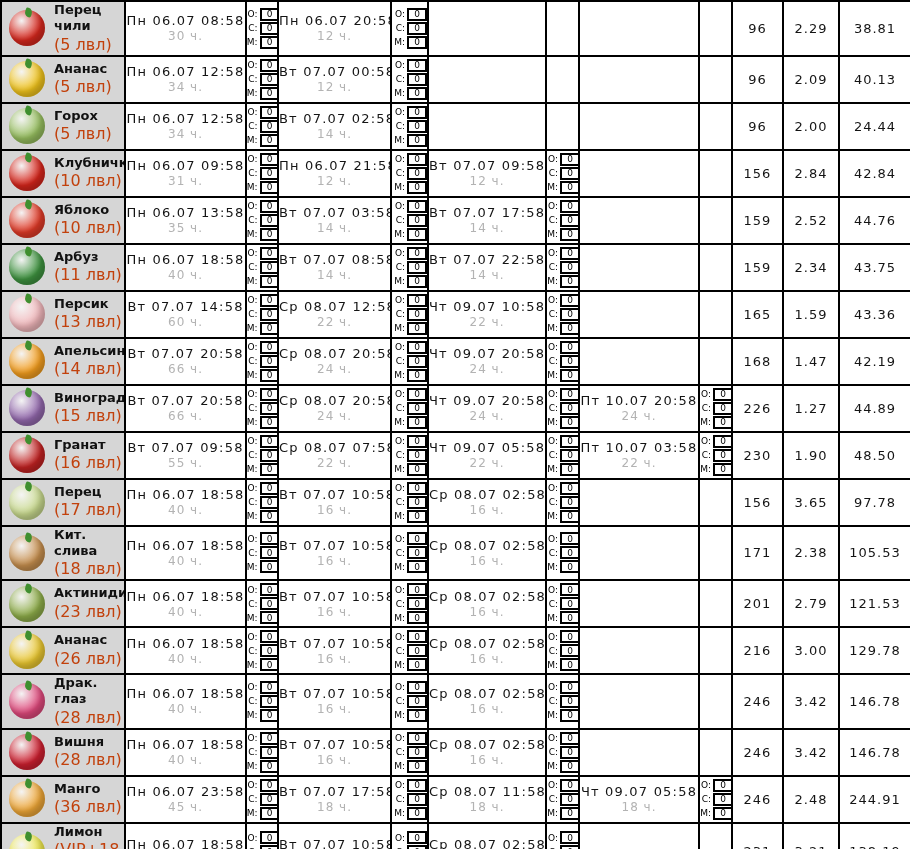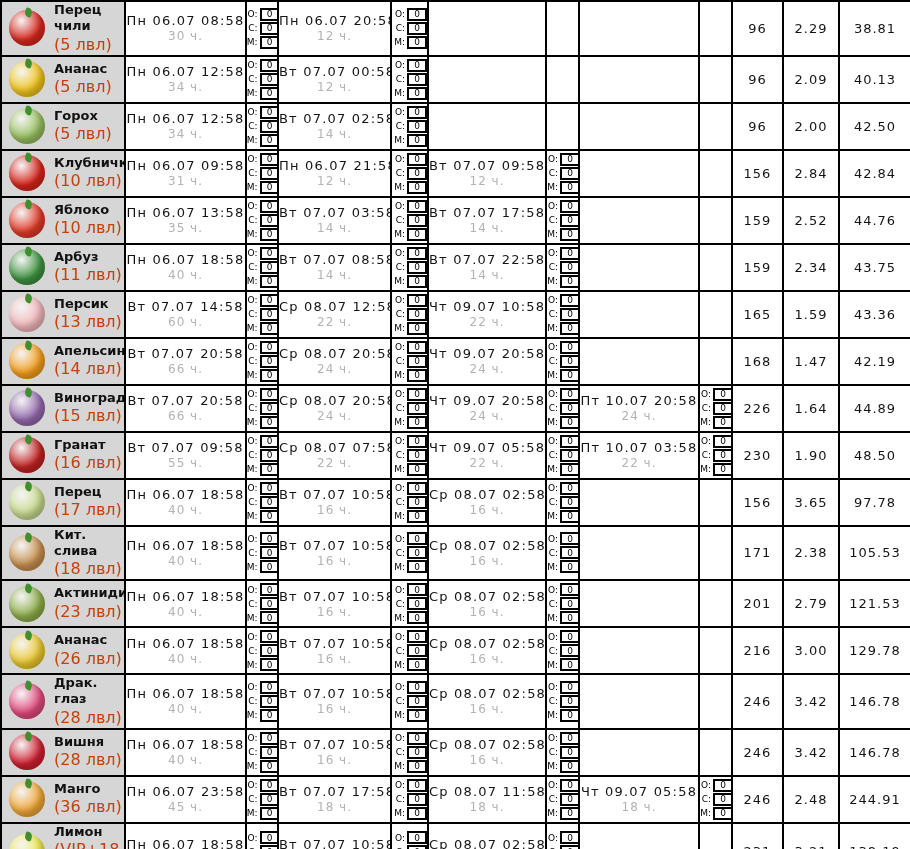--- a/index.html
+++ b/index.html
@@ -245,21 +245,21 @@
     </td>
 
     <td class="date-cell"></td>
     <td class="ocm-cell"></td>
 
     <td class="date-cell"></td>
     <td class="ocm-cell"></td>
 
     <td class="num">96</td>
     <td class="num">2.00</td>
-    <td class="num">42.50</td>
+    <td class="num">24.44</td>
   </tr>
       <tr>
     <td class="name-cell">
       <div class="name-wrap">
         <span class="fruit-icon" style="background: radial-gradient(circle at 35% 30%, rgba(255, 255, 255, 0.75) 0%, rgb(216, 38, 28) 58%, rgb(216, 38, 28) 100%);">
               <span class="stem"></span>
             </span>
         <span class="nm">
           <span class="crop-name">Клубничка</span>
           <span class="crop-level">(10 лвл)</span>
@@ -760,21 +760,21 @@
               <input class="ocm-box" value="0" style="">
             </div>
         <div class="ocm-line">
               <span class="ocm-label">М:</span>
               <input class="ocm-box" value="0" style="">
             </div>
       </div>
     </td>
 
     <td class="num">226</td>
-    <td class="num">1.64</td>
+    <td class="num">1.27</td>
     <td class="num">44.89</td>
   </tr>
       <tr>
     <td class="name-cell">
       <div class="name-wrap">
         <span class="fruit-icon" style="background: radial-gradient(circle at 35% 30%, rgba(255, 255, 255, 0.75) 0%, rgb(195, 34, 34) 58%, rgb(195, 34, 34) 100%);">
               <span class="stem"></span>
             </span>
         <span class="nm">
           <span class="crop-name">Гранат</span>

